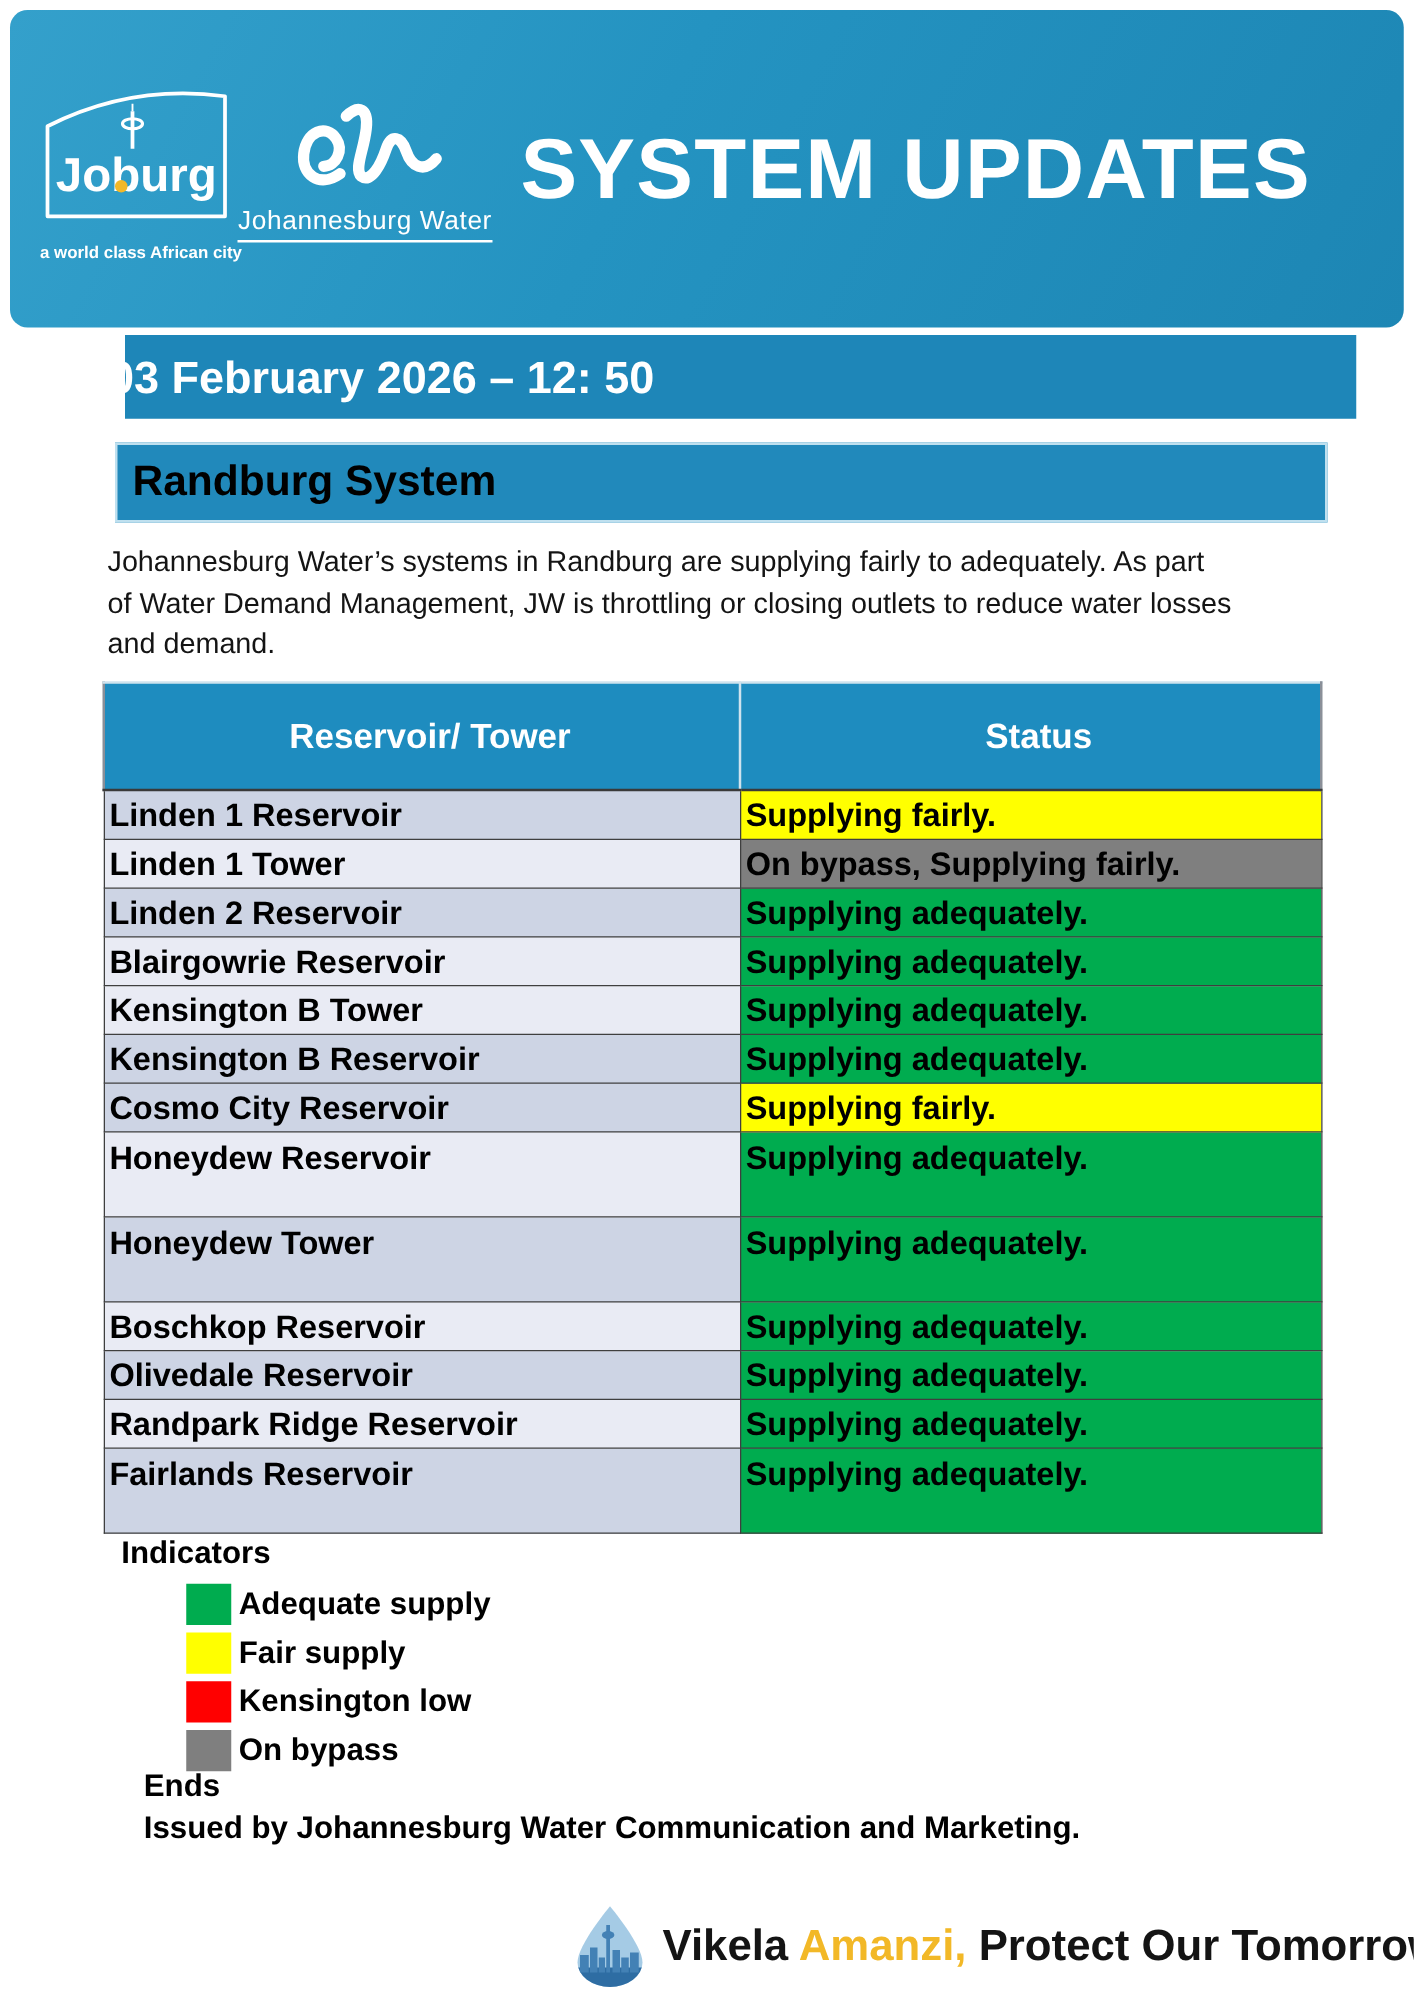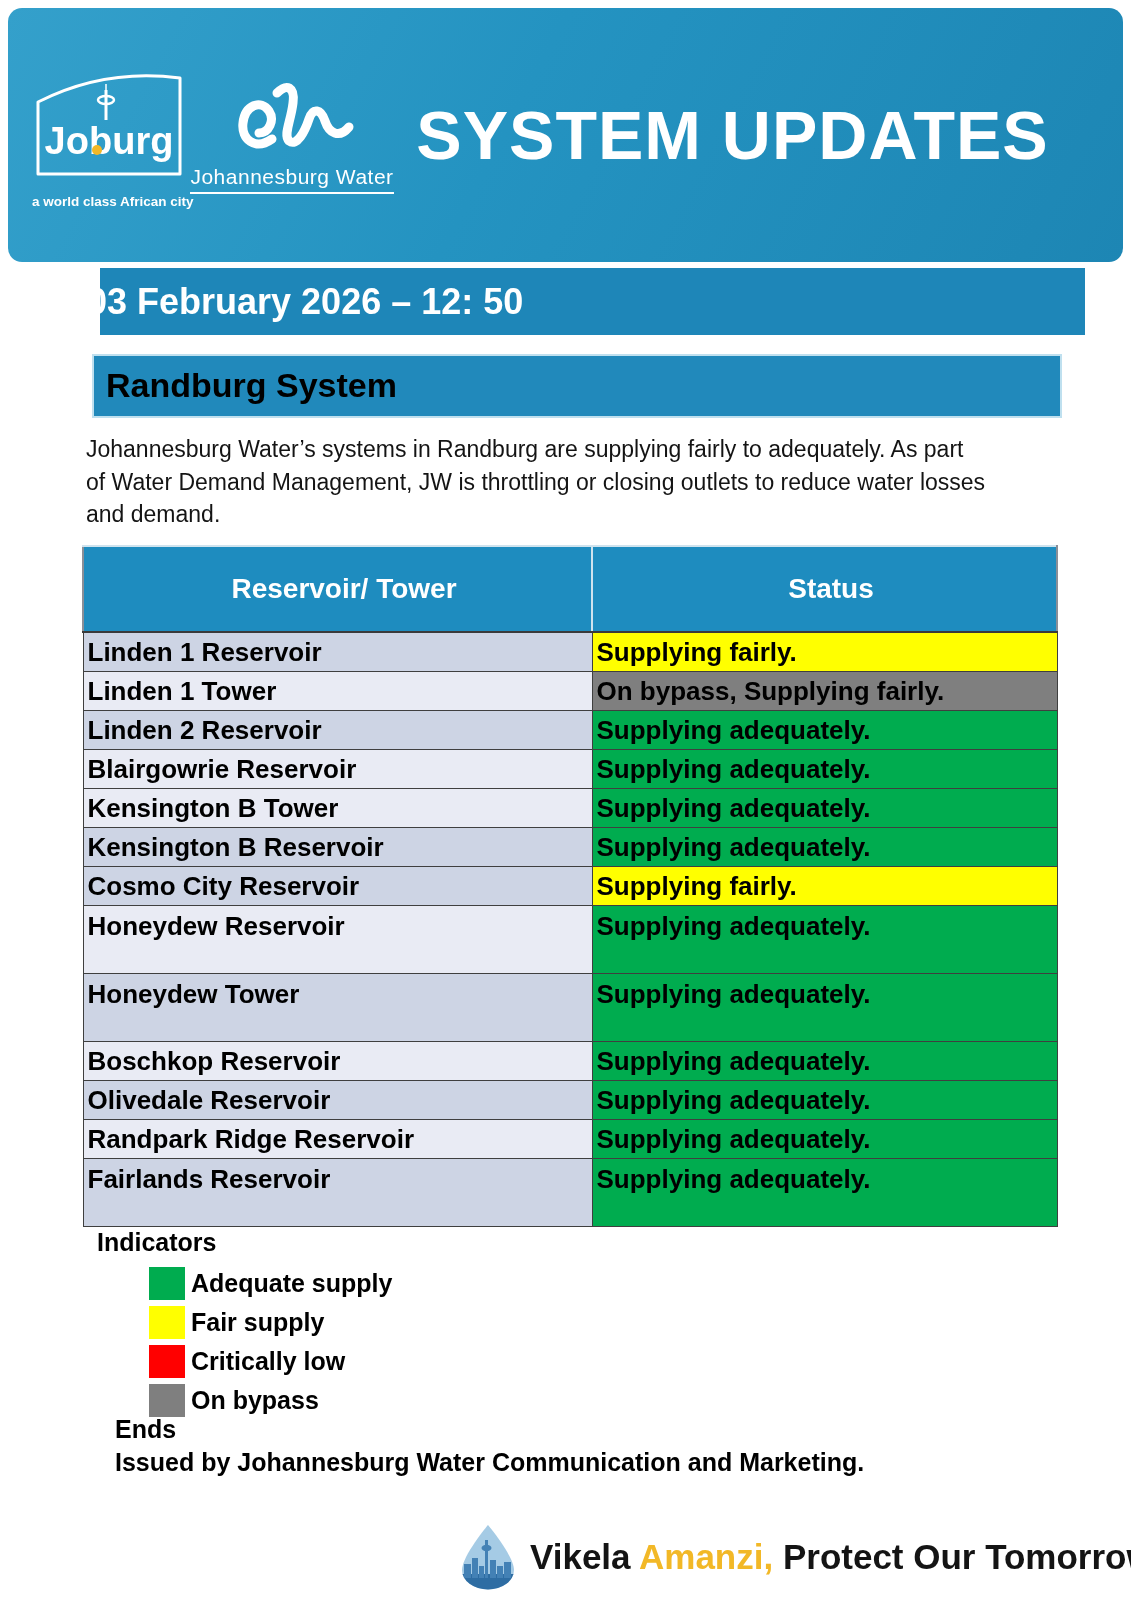--- a/index.html
+++ b/index.html
@@ -157,21 +157,21 @@
         <div class="legend-item">
           <span class="legend-swatch" style="background: rgb(0, 172, 79);"></span>
           <span class="legend-label">Adequate supply</span>
         </div>
         <div class="legend-item">
           <span class="legend-swatch" style="background: rgb(255, 255, 0);"></span>
           <span class="legend-label">Fair supply</span>
         </div>
         <div class="legend-item">
           <span class="legend-swatch" style="background: rgb(255, 0, 0);"></span>
-          <span class="legend-label">Critically low</span>
+          <span class="legend-label">Kensington low</span>
         </div>
         <div class="legend-item">
           <span class="legend-swatch" style="background: rgb(127, 127, 127);"></span>
           <span class="legend-label">On bypass</span>
         </div>
       </div>
   </div>
 
   <div class="ends-note">Ends</div>
   <div class="issued-note">Issued by Johannesburg Water Communication and Marketing.</div>

